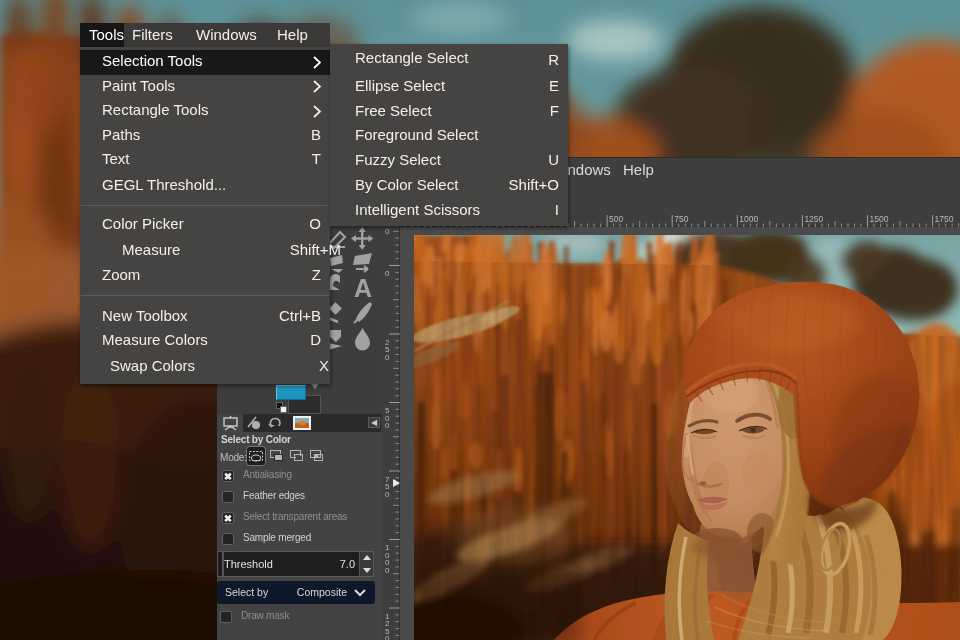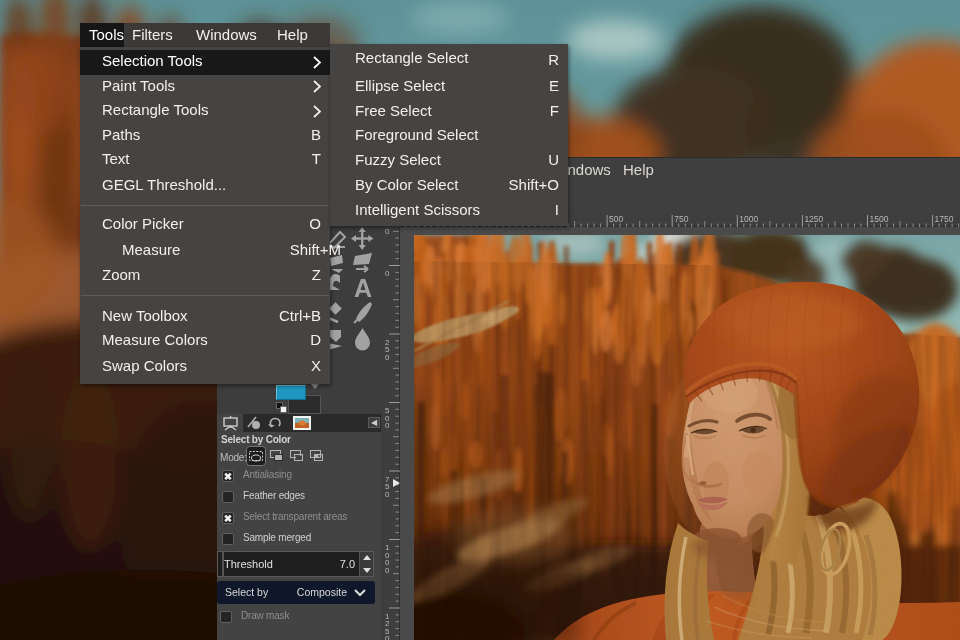--- a/index.html
+++ b/index.html
@@ -857,21 +857,21 @@
         <span style="position:absolute;right:9px;top:2.5px;font-size:15px;color:#f2efec">Z</span>
       </div>
 <div style="position:absolute;left:0;top:257.0px;width:100%;height:25px;">
         <span style="position:absolute;left:22px;top:2.5px;font-size:15px;color:#f2efec">New Toolbox</span>
         <span style="position:absolute;right:9px;top:2.5px;font-size:15px;color:#f2efec">Ctrl+B</span>
       </div>
 <div style="position:absolute;left:0;top:281.5px;width:100%;height:25px;">
         <span style="position:absolute;left:22px;top:2.5px;font-size:15px;color:#f2efec">Measure Colors</span>
         <span style="position:absolute;right:9px;top:2.5px;font-size:15px;color:#f2efec">D</span>
       </div>
-<div style="position:absolute;left:0;top:307.5px;width:100%;height:25px;text-align:center;">
+<div style="position:absolute;left:8px;top:307.5px;width:100%;height:25px;text-align:center;">
         <span style="position:absolute;left:22px;top:2.5px;font-size:15px;color:#f2efec">Swap Colors</span>
         <span style="position:absolute;right:9px;top:2.5px;font-size:15px;color:#f2efec">X</span>
       </div>
 <div style="position:absolute;left:1px;top:158px;width:248px;height:1px;background:#5f5d5b"></div>
 <div style="position:absolute;left:1px;top:248px;width:248px;height:1px;background:#5f5d5b"></div>
 </div>
 <div style="position:absolute;left:330px;top:44px;width:238px;height:182px;background:#464442;box-shadow:1px 2px 4px rgba(0,0,0,0.45);">
 <div style="position:absolute;left:0;top:4.5px;width:100%;height:25px;">
         <span style="position:absolute;left:25px;top:0;font-size:15px;color:#f2efec">Rectangle Select</span>
         <span style="position:absolute;right:9px;top:2.5px;font-size:15px;color:#f2efec">R</span>

